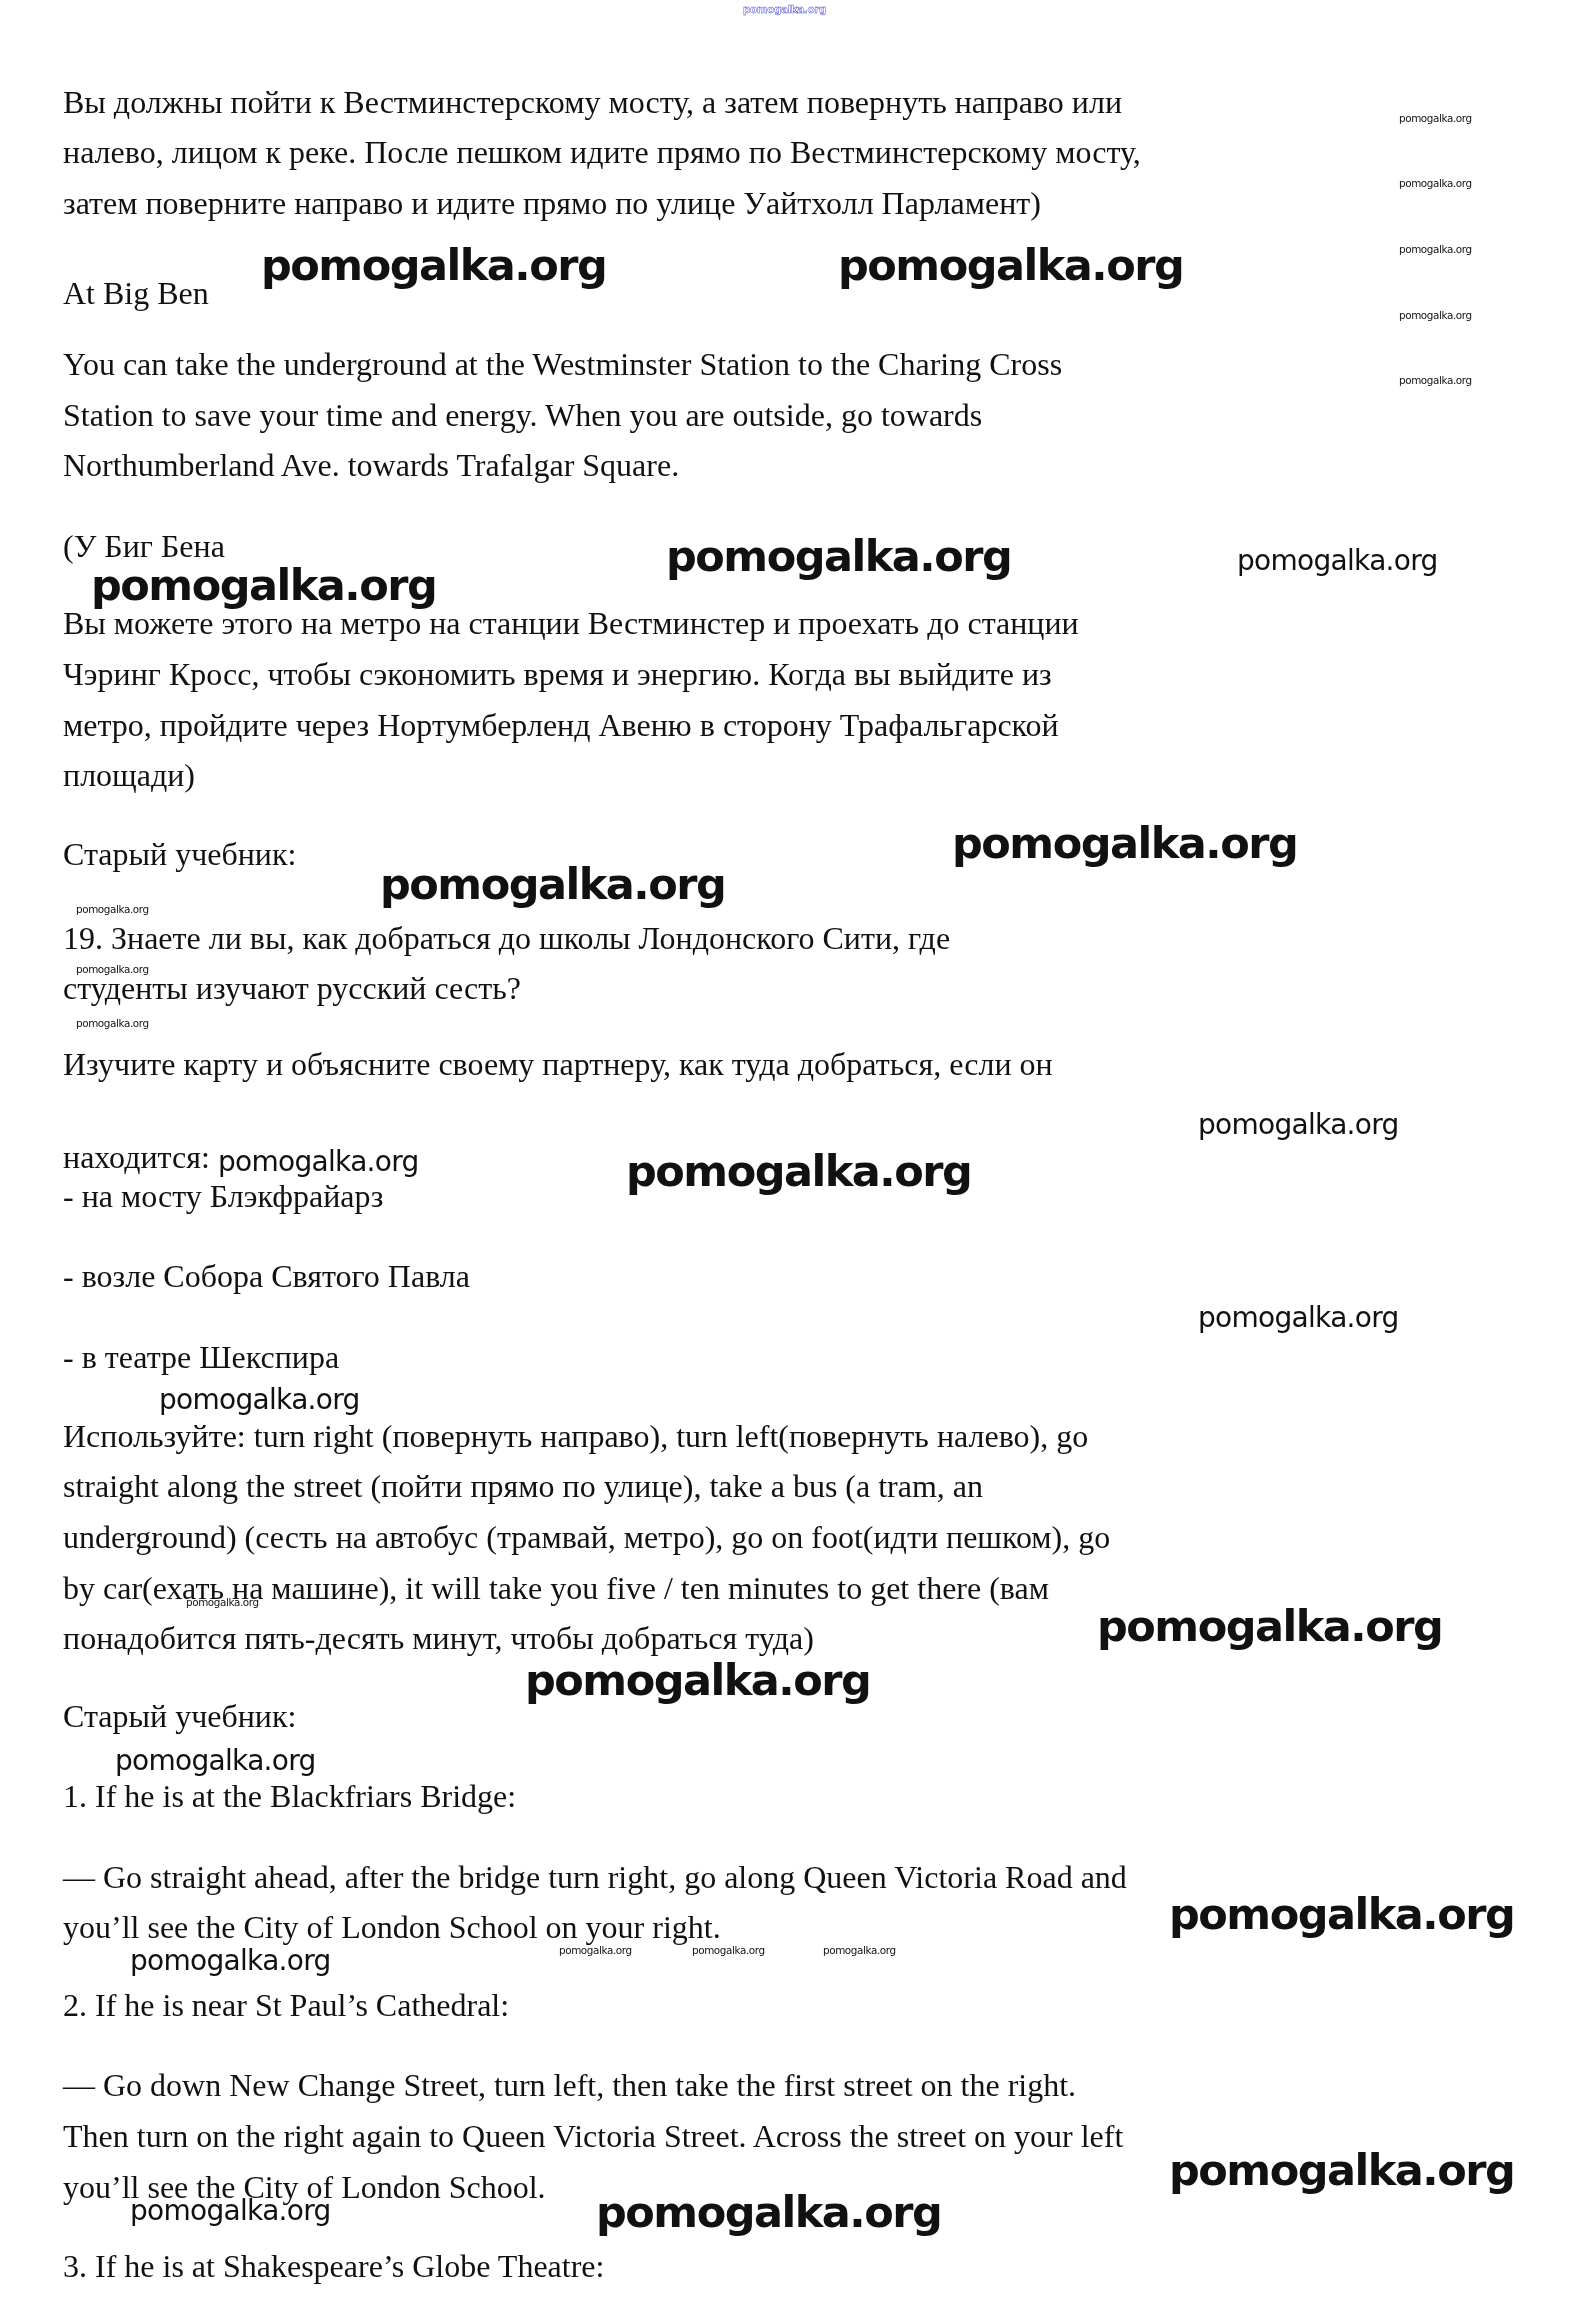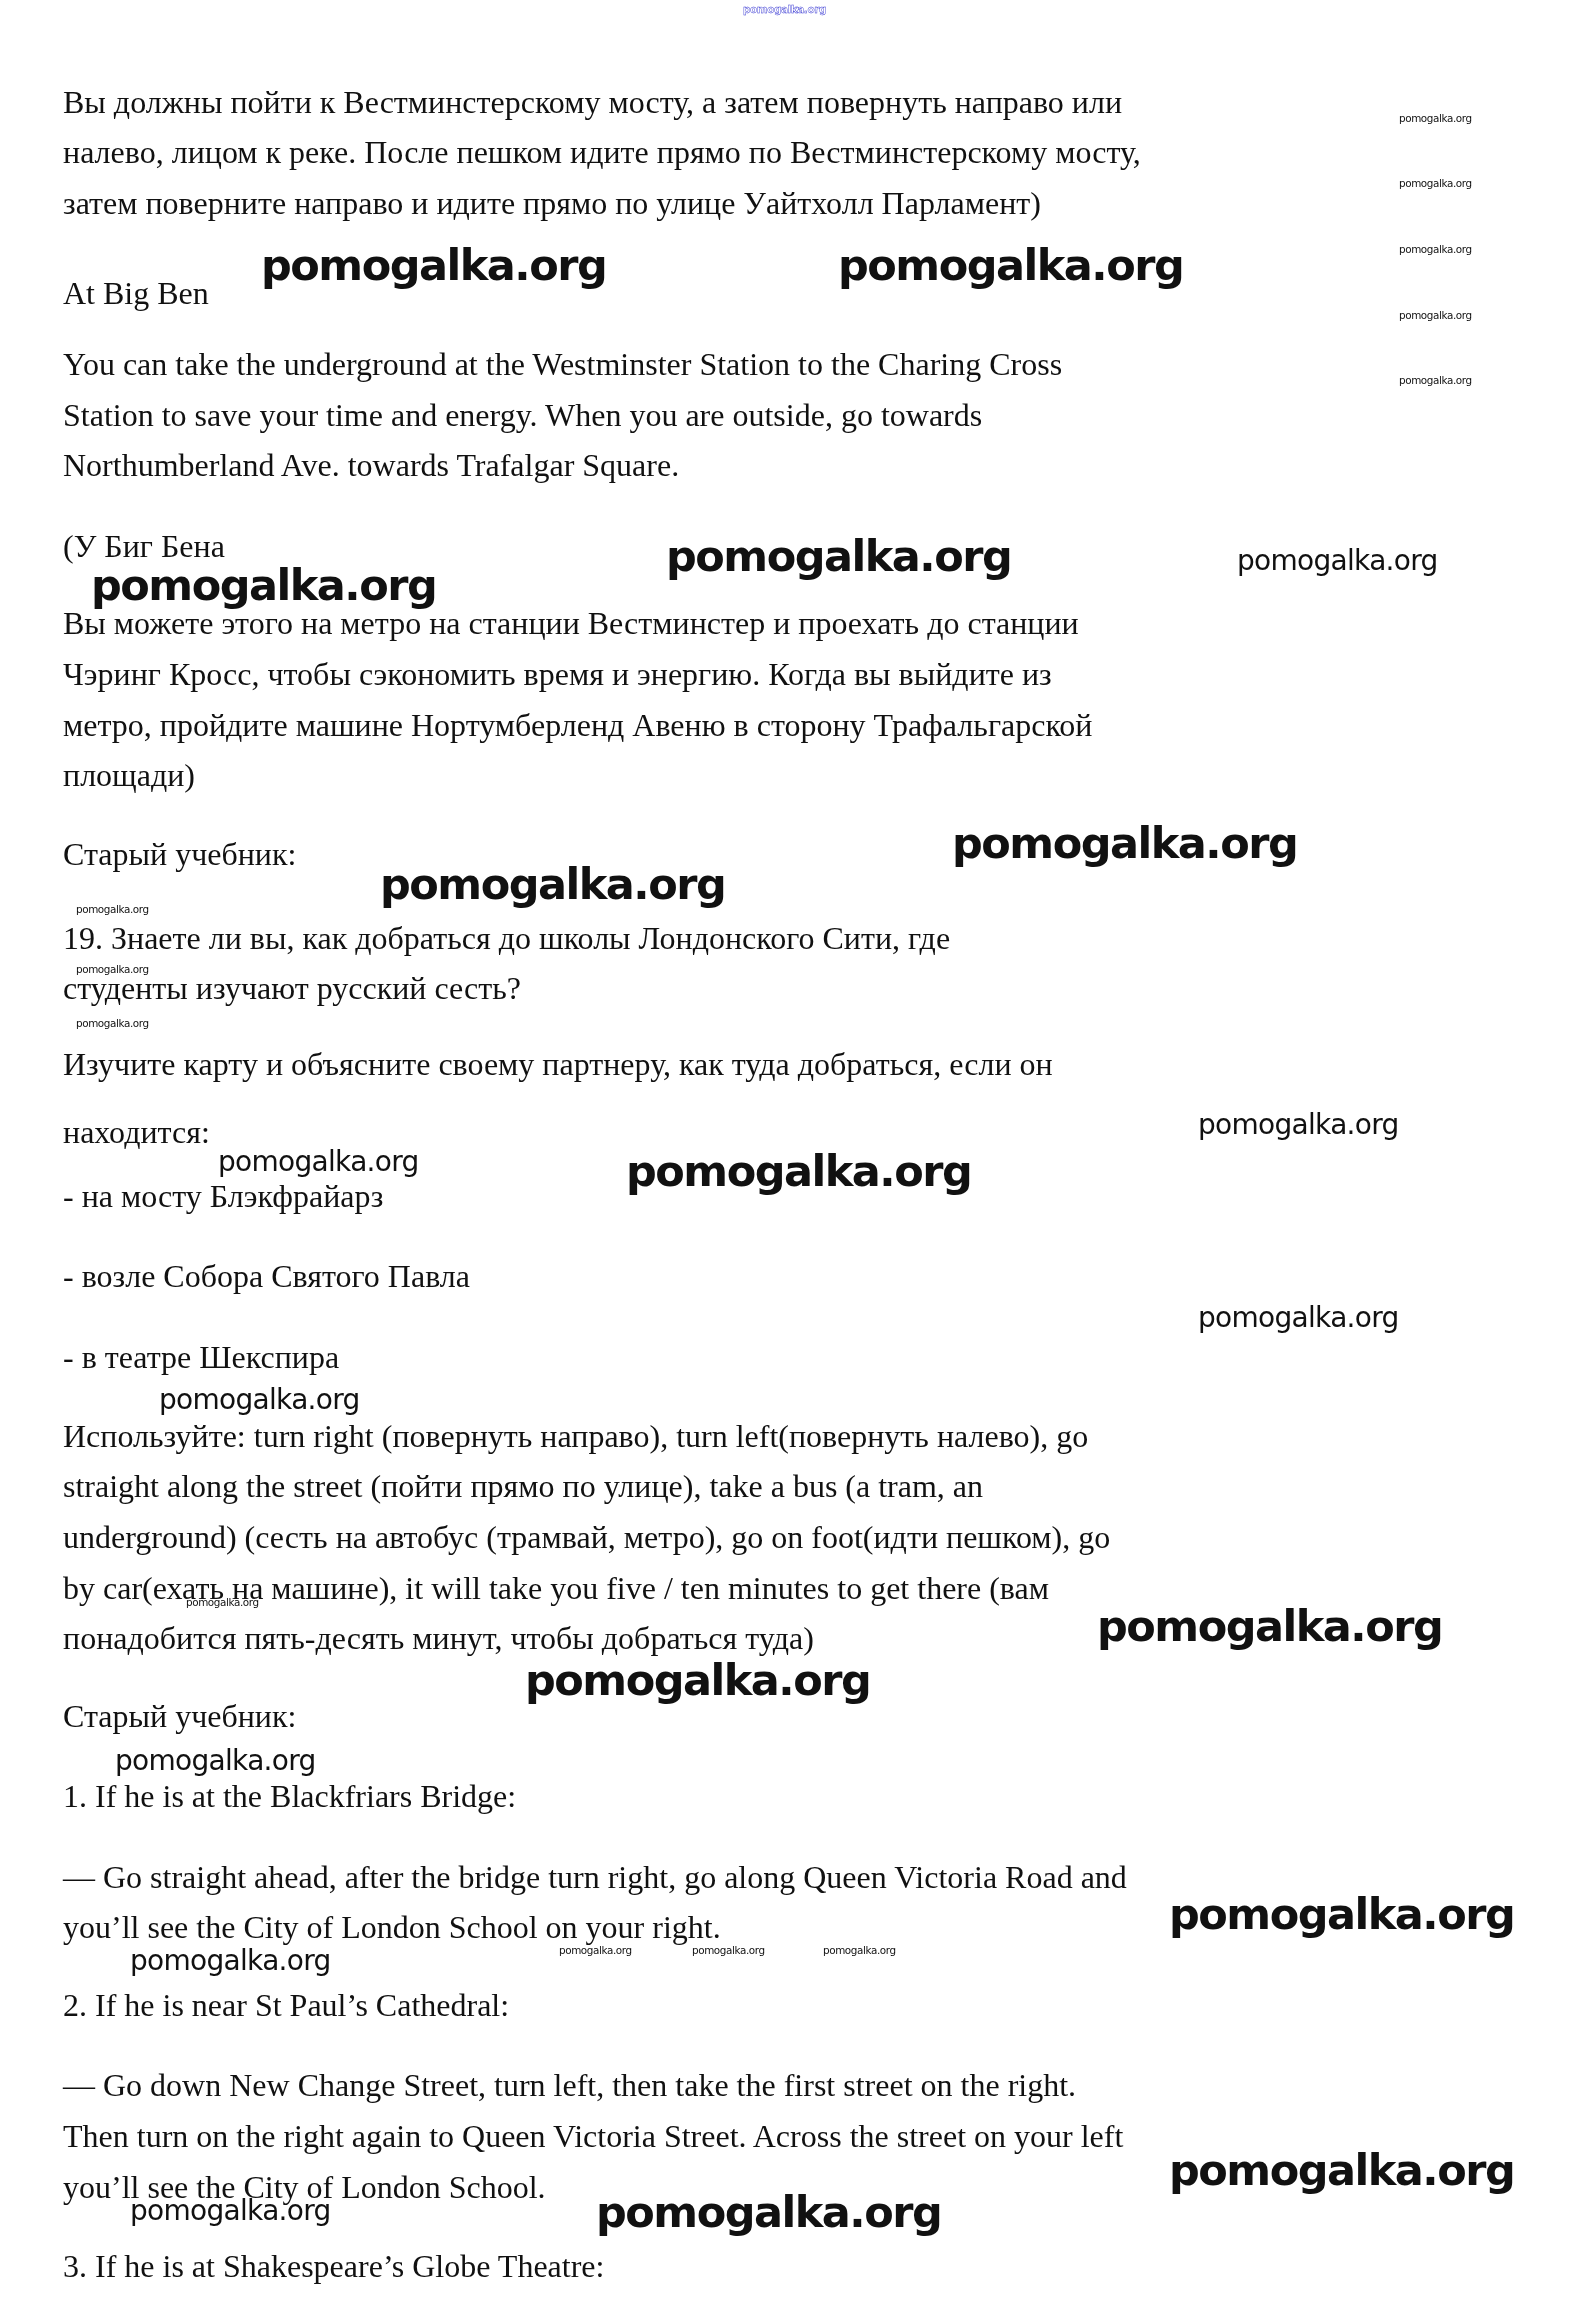--- a/index.html
+++ b/index.html
@@ -35,30 +35,30 @@
 <div class="ln" style="top:269px">At Big Ben</div>
 
 <div class="ln" style="top:340px">You can take the underground at the Westminster Station to the Charing Cross</div>
 <div class="ln" style="top:391px">Station to save your time and energy. When you are outside, go towards</div>
 <div class="ln" style="top:441px">Northumberland Ave. towards Trafalgar Square.</div>
 
 <div class="ln" style="top:522px">(У Биг Бена</div>
 
 <div class="ln" style="top:599px">Вы можете этого на метро на станции Вестминстер и проехать до станции</div>
 <div class="ln" style="top:650px">Чэринг Кросс, чтобы сэкономить время и энергию. Когда вы выйдите из</div>
-<div class="ln" style="top:701px">метро, пройдите машине Нортумберленд Авеню в сторону Трафальгарской</div>
+<div class="ln" style="top:701px">метро, пройдите через Нортумберленд Авеню в сторону Трафальгарской</div>
 <div class="ln" style="top:751px">площади)</div>
 
 <div class="ln" style="top:830px">Старый учебник:</div>
 
 <div class="ln b" style="top:914px">19. Знаете ли вы, как добраться до школы Лондонского Сити, где</div>
 <div class="ln b" style="top:964px">студенты изучают русский сесть?</div>
 
 <div class="ln" style="top:1040px">Изучите карту и объясните своему партнеру, как туда добраться, если он</div>
-<div class="ln" style="top:1108px">находится:</div>
+<div class="ln" style="top:1133px">находится:</div>
 
 <div class="ln" style="top:1172px">- на мосту Блэкфрайарз</div>
 <div class="ln" style="top:1252px">- возле Собора Святого Павла</div>
 <div class="ln" style="top:1333px">- в театре Шекспира</div>
 
 <div class="ln" style="top:1412px">Используйте: turn right (повернуть направо), turn left(повернуть налево), go</div>
 <div class="ln" style="top:1462px">straight along the street (пойти прямо по улице), take a bus (a tram, an</div>
 <div class="ln" style="top:1513px">underground) (сесть на автобус (трамвай, метро), go on foot(идти пешком), go</div>
 <div class="ln" style="top:1564px">by car(ехать на машине), it will take you five / ten minutes to get there (вам</div>
 <div class="ln" style="top:1614px">понадобится пять-десять минут, чтобы добраться туда)</div>

